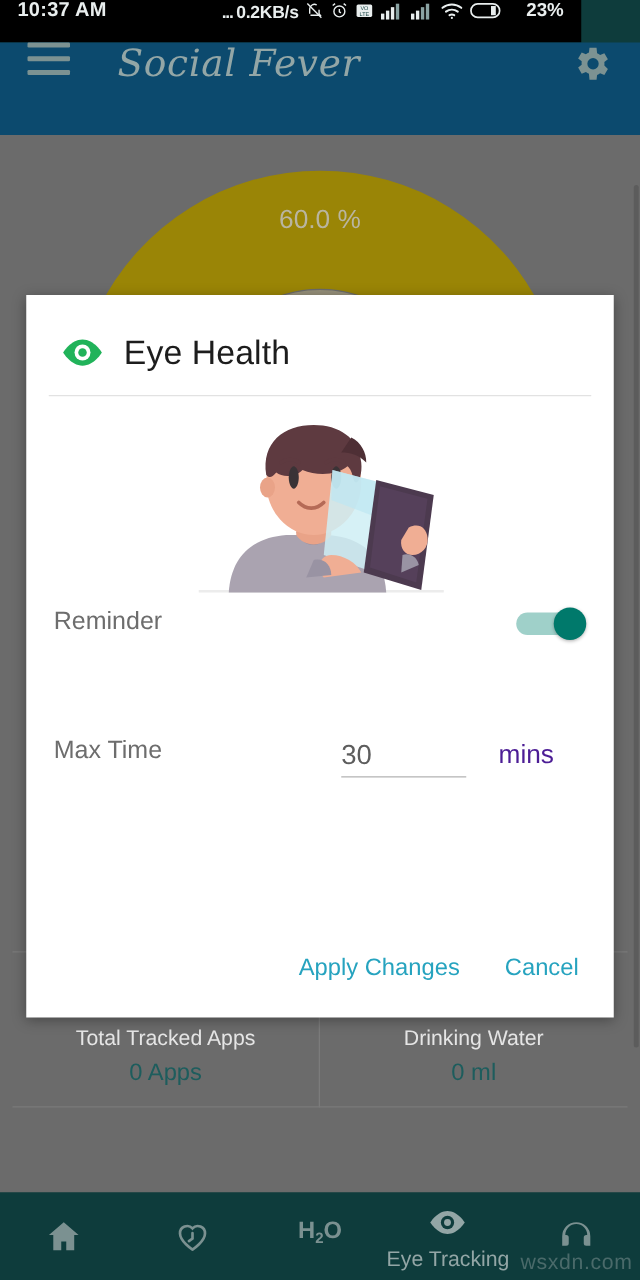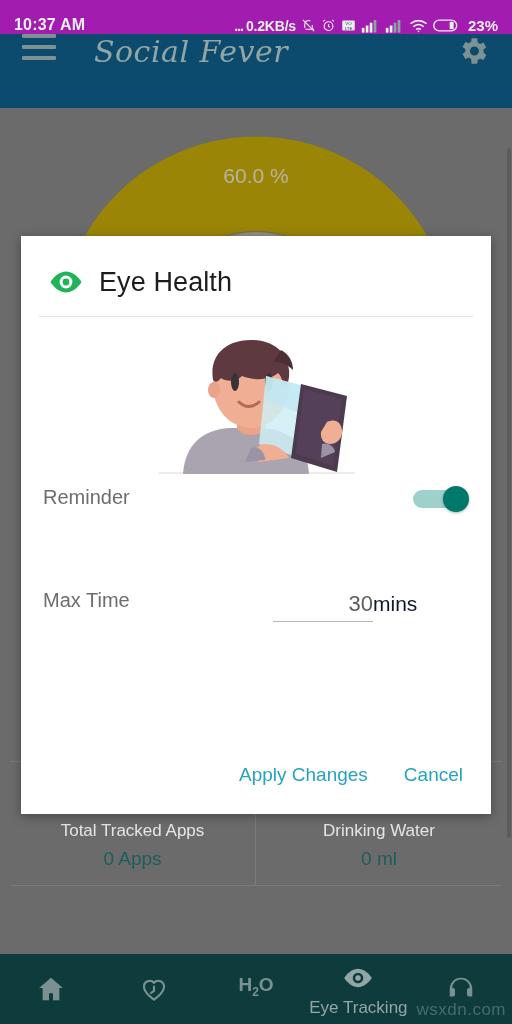--- a/index.html
+++ b/index.html
@@ -12,36 +12,36 @@
   #app {
     position: relative;
     width: 512px; height: 1024px;
     background: #0e3c3c;
     overflow: hidden;
   }
 
   
   .statusbar {
     position: absolute; top: 0; left: 0;
-    width: 512px; height: 34px;
-    background: #a21caf;
-    display: flex; align-items: flex-end;
+    width: 465px; height: 34px;
+    background: #000000;
+    display: flex; align-items: flex-start;
     padding: 0 14px;
     color: #e9eeee;
   }
   .sb-time { font-size: 16px; font-weight: bold; letter-spacing: .2px; }
   .sb-right {
     margin-left: auto;
     display: flex; align-items: center; gap: 5px;
   }
   .sb-net { font-size: 14px; font-weight: bold; letter-spacing: -.2px; }
   .sb-dots { font-size: 14px; font-weight: bold; letter-spacing: -1px; margin-right: -2px;}
   .sb-ico { display: inline-flex; align-items: center; }
   .sb-ico svg { display: block; }
-  .sb-batt { font-size: 15px; font-weight: bold; margin-left: 4px; }
+  .sb-batt { font-size: 15px; font-weight: bold; margin-left: 14px; }
 
   
   .appbar {
     position: absolute; top: 34px; left: 0;
     width: 512px; height: 74px;
     background: #0c4a6e;
     display: flex; align-items: flex-start;
     padding: 0 22px;
   }
   .hamburger { width: 34px; height: 26px; display: flex; flex-direction: column; justify-content: space-between; cursor: pointer; }
@@ -169,25 +169,25 @@
 
   .time-row {
     display: flex; align-items: flex-end;
     padding: 0 22px 0 22px;
     height: 70px;
   }
   .time-field {
     margin-left: auto;
     width: 100px;
     border-bottom: 1.5px solid #b3b3b3;
-    text-align: right;
+    text-align: left;
     padding-bottom: 4px;
   }
   .time-field .val { font-size: 22px; color: #5d5d5d; }
-  .unit { width: 96px; font-size: 21px; color: #0f172a; padding-bottom: 6px; }
+  .unit { width: 96px; text-align: center; font-size: 21px; color: #4c1d95; padding-bottom: 6px; }
 
   .dlg-actions {
     margin-top: auto;
     display: flex; align-items: center; justify-content: flex-end;
     gap: 32px;
     padding: 0 26px 22px 26px;
   }
   .txt-btn {
     background: none; border: none;
     font-family: "Liberation Sans", sans-serif;

